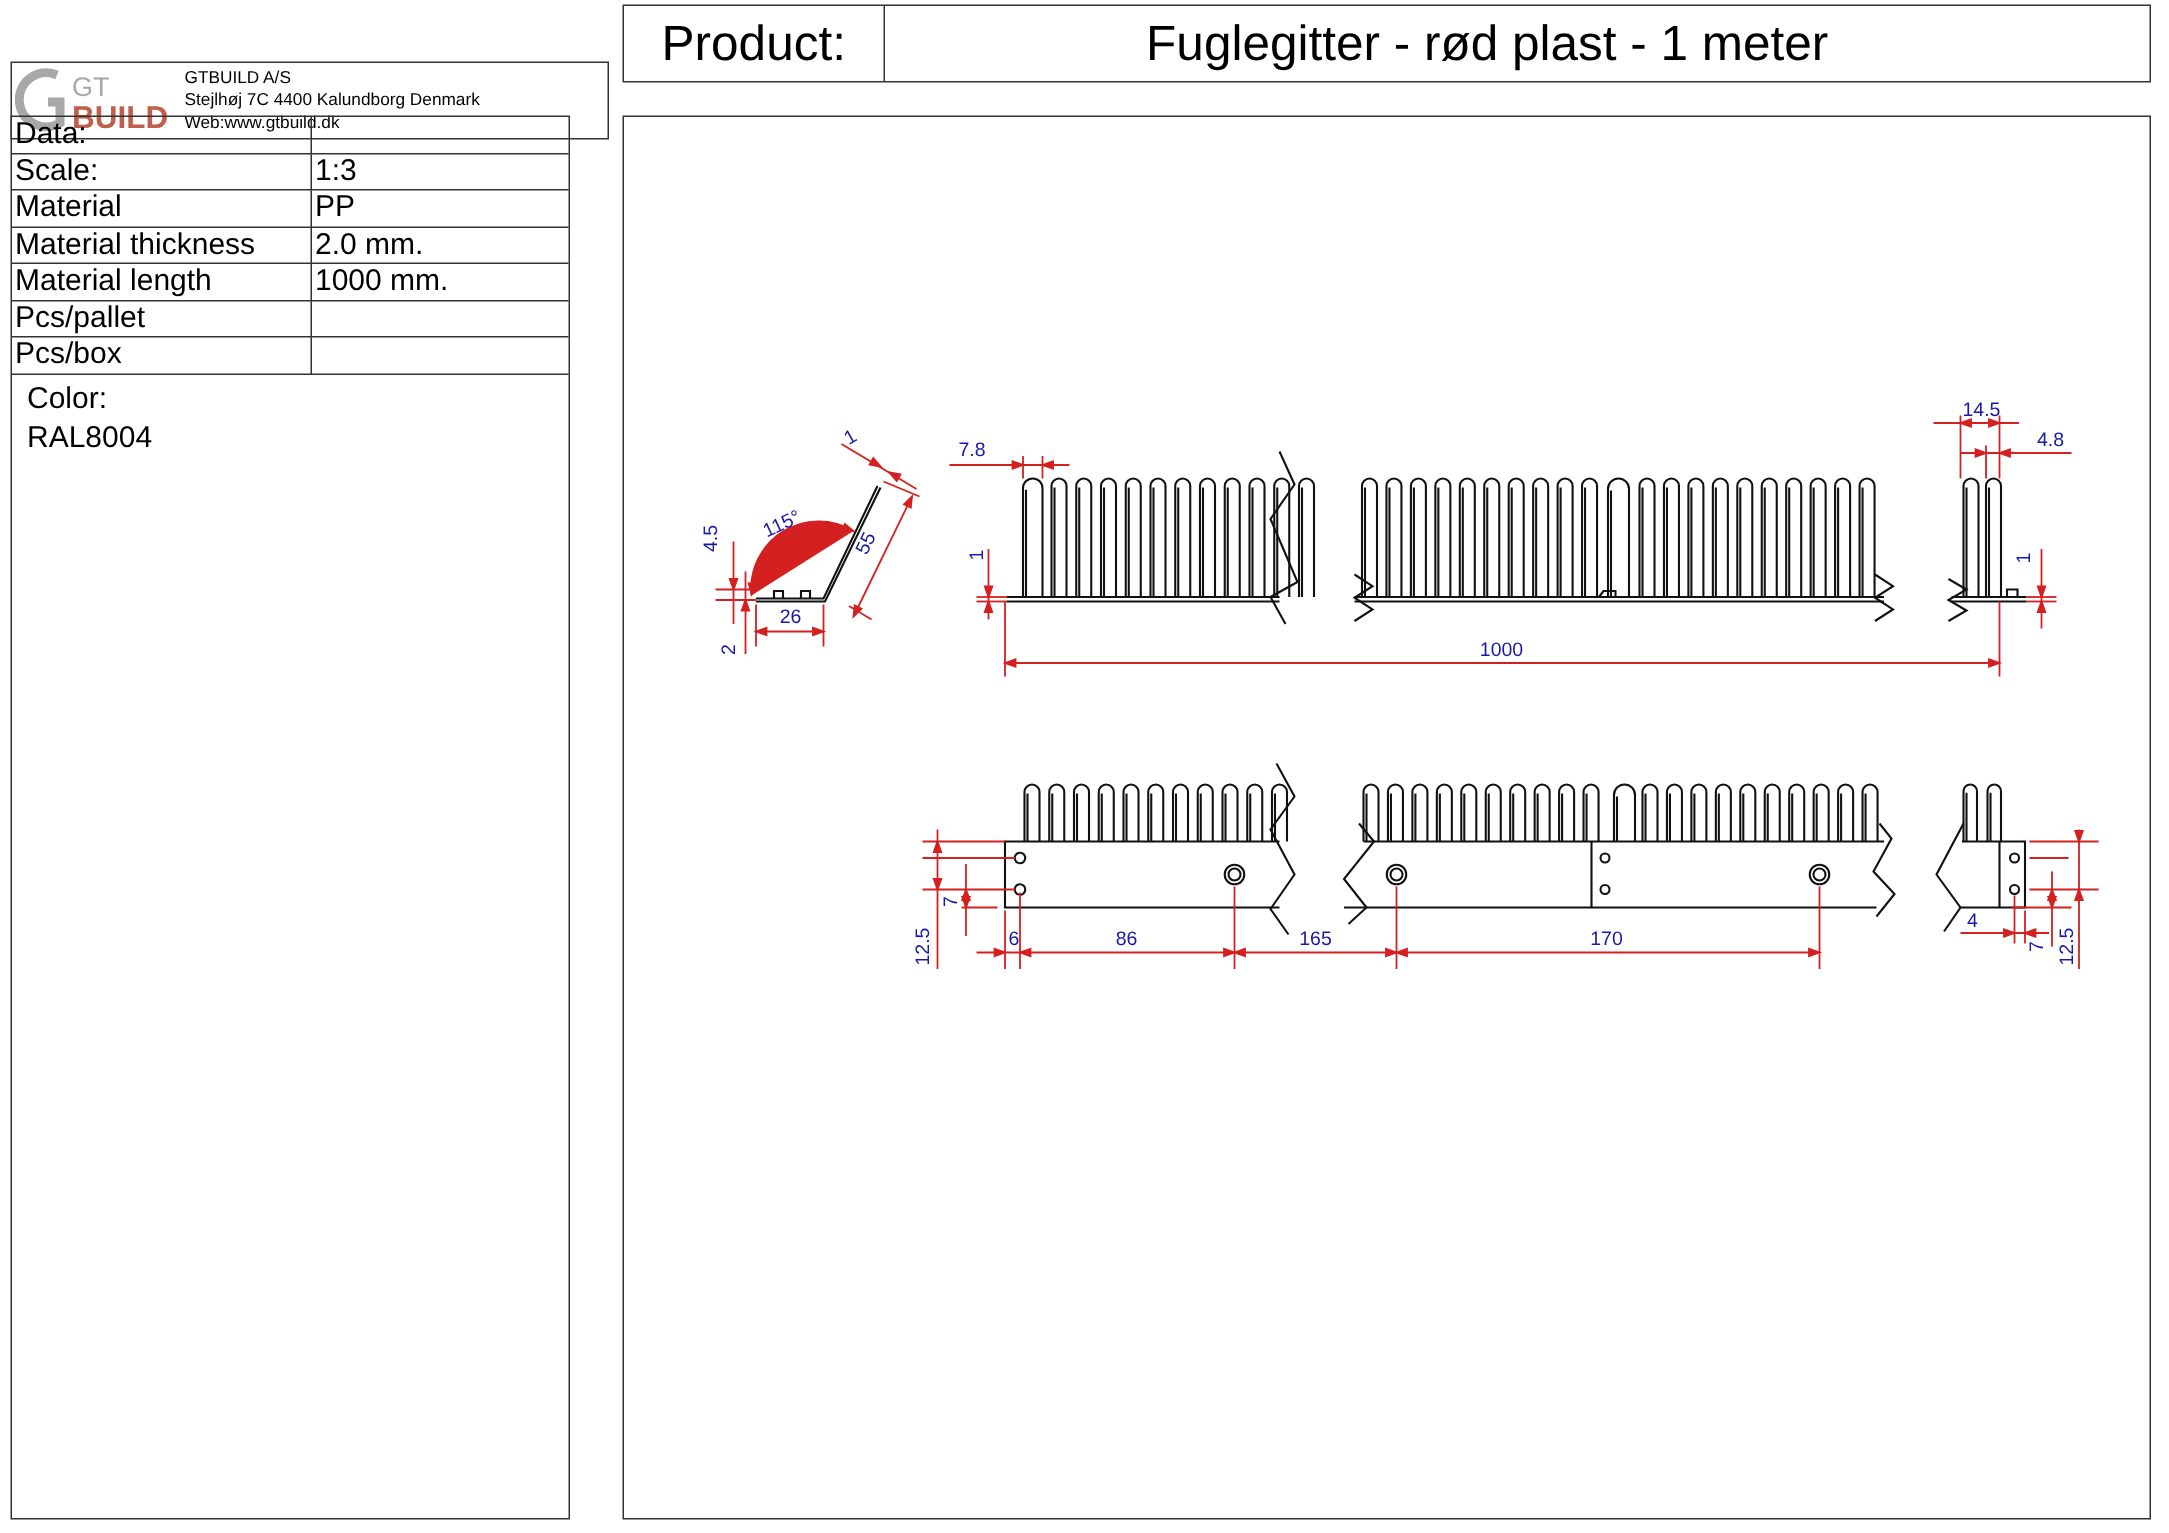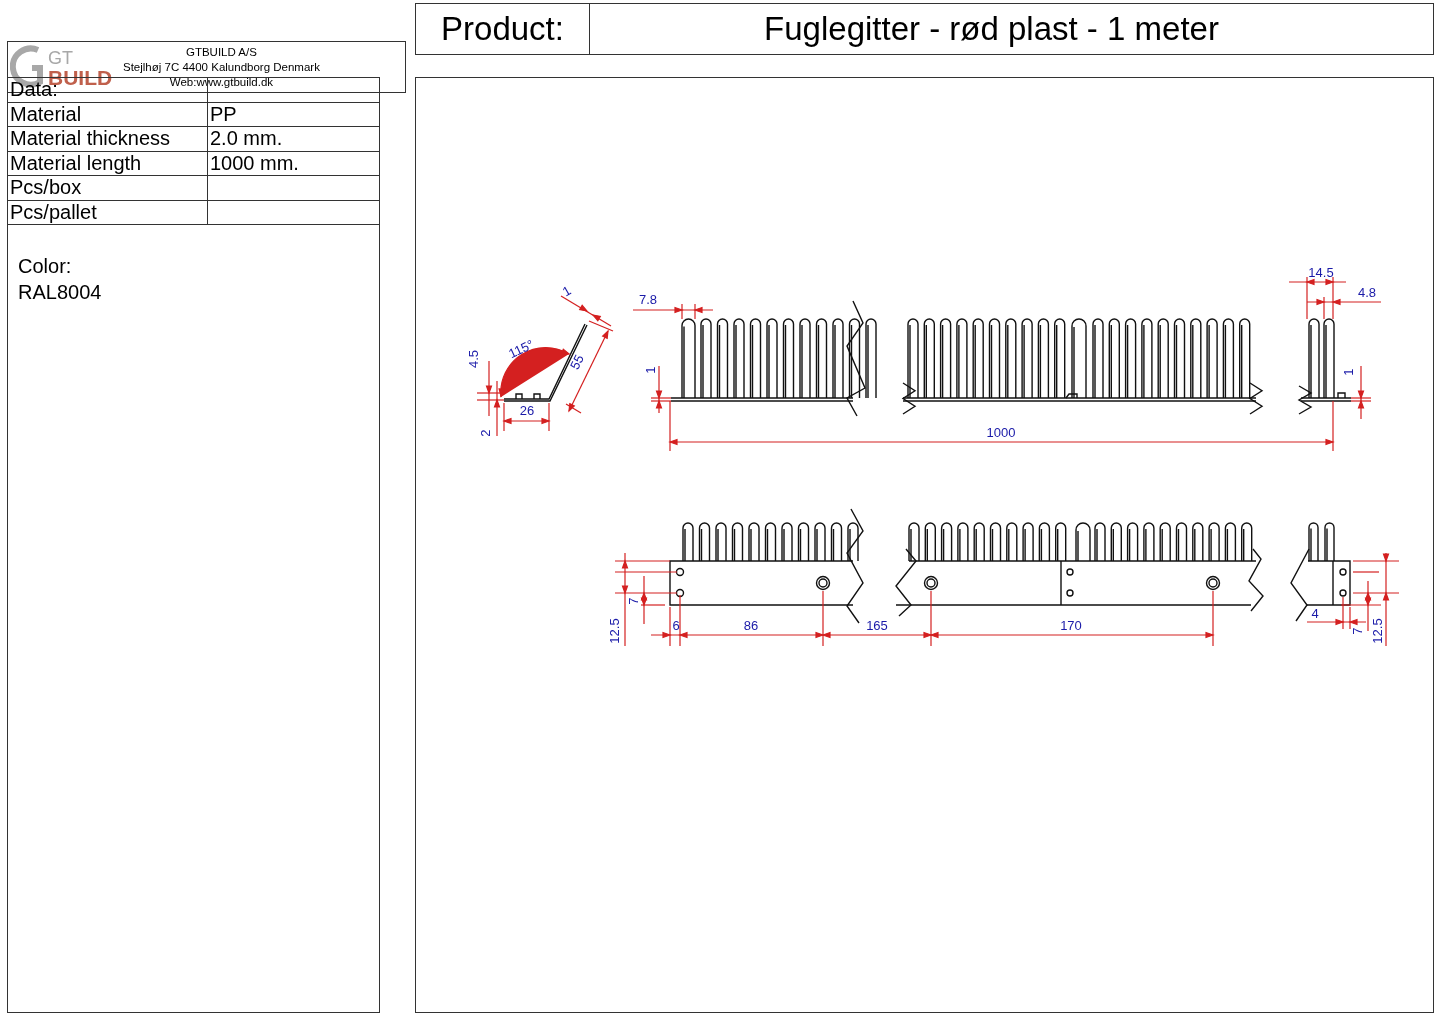--- a/index.html
+++ b/index.html
@@ -3,21 +3,21 @@
 <meta charset="utf-8">
 <style>
   html,body{margin:0;padding:0;background:#fff;}
   body{width:1446px;height:1022px;position:relative;overflow:hidden;font-family:"Liberation Sans",sans-serif;color:#000;}
   .box{position:absolute;border:1.5px solid #333;box-sizing:border-box;}
   #logo-box{left:7px;top:17px;width:399px;height:52px;margin-top:24px;}
   #product-box{left:415px;top:3px;width:1019px;height:52px;display:flex;}
   #info-box{left:7px;top:77px;width:373px;height:936px;}
   #drawing-box{left:415px;top:77px;width:1019px;height:936px;}
   .logo-mark{position:absolute;left:2px;top:2px;width:112px;height:46px;}
-  .company{position:absolute;left:115px;top:3px;font-size:11.5px;line-height:15px;text-align:center;}
+  .company{position:absolute;left:115px;top:3px;font-size:11.5px;line-height:15px;}
   .prod-label{width:173px;border-right:1.5px solid #333;font-size:33px;display:flex;align-items:center;justify-content:center;}
   .prod-title{flex:1;font-size:33px;display:flex;align-items:center;justify-content:center;padding-right:40px;}
   table.spec{border-collapse:collapse;width:100%;font-size:20px;}
   table.spec td{border-bottom:1.5px solid #333;height:23.5px;padding:0 0 0 2px;line-height:23px;}
   table.spec td.lbl{width:197px;border-right:1.5px solid #333;}
   .color-area{position:absolute;left:10px;top:175px;font-size:20px;line-height:26px;}
   table.foot{position:absolute;left:0;bottom:0;width:100%;border-collapse:collapse;font-size:20px;}
   table.foot td{border-top:1.5px solid #333;height:23px;padding:0 0 0 2px;line-height:23px;}
   table.foot td.lbl{width:202px;border-right:1.5px solid #333;}
   table.foot td.val{padding-left:6px;}
@@ -45,37 +45,41 @@
 </div>
 
 <div class="box" id="info-box">
   <table class="spec">
     <tbody>
         <tr>
           <td class="lbl">Data:</td>
           <td></td>
         </tr>
     <tr>
+          <td class="lbl">Scale:</td>
+          <td>1:3</td>
+        </tr>
+    <tr>
           <td class="lbl">Material</td>
           <td>PP</td>
         </tr>
     <tr>
           <td class="lbl">Material thickness</td>
           <td>2.0 mm.</td>
         </tr>
     <tr>
           <td class="lbl">Material length</td>
           <td>1000 mm.</td>
         </tr>
     <tr>
+          <td class="lbl">Pcs/pallet</td>
+          <td></td>
+        </tr>
+    <tr>
           <td class="lbl">Pcs/box</td>
-          <td></td>
-        </tr>
-    <tr>
-          <td class="lbl">Pcs/pallet</td>
           <td></td>
         </tr>
   </tbody>
     </table>
   <div class="color-area">
     <div>Color:</div>
     <div>RAL8004</div>
   </div>
   <table class="foot">
     <tbody>

